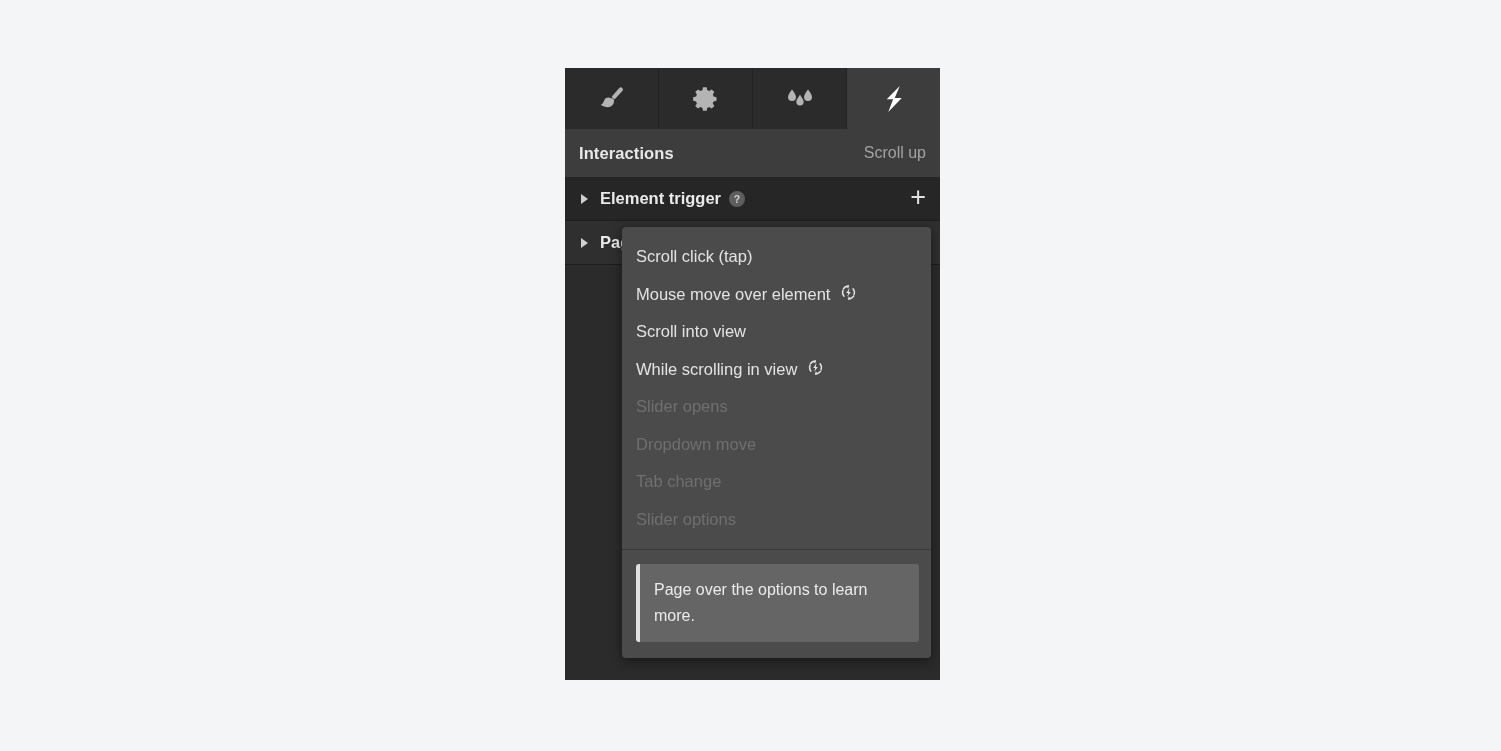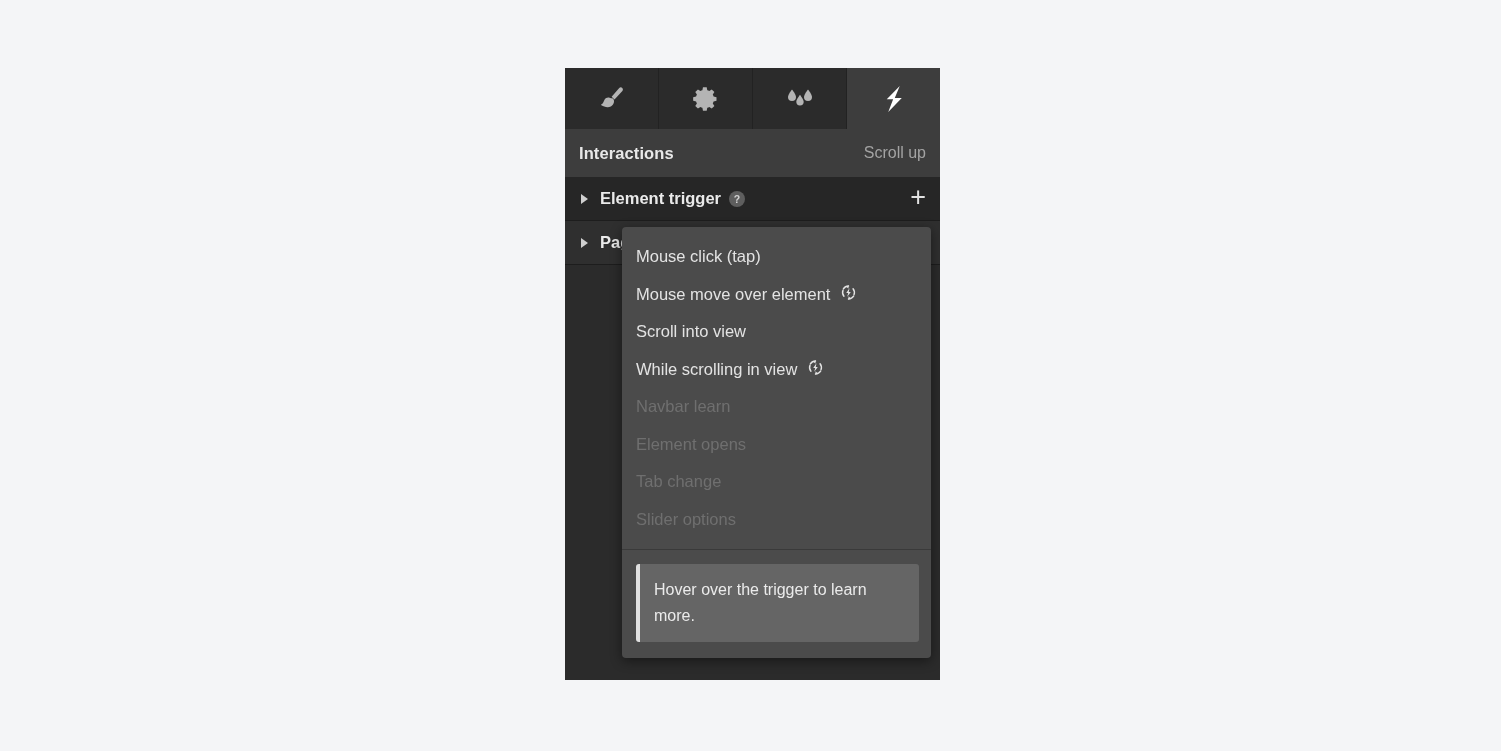--- a/index.html
+++ b/index.html
@@ -252,21 +252,21 @@
       <span class="row-label">Page trigger</span>
     </div>
 
   </div>
 
   <div class="dropdown">
 
     <div class="menu-list">
 
       <div class="menu-item">
-        <span>Mouse click (tap)</span>
+        <span>Scroll click (tap)</span>
       </div>
 
 
       <div class="menu-item">
         <span>Mouse move over element</span>
         <span class="loop-icon">
           <svg width="19" height="19" viewBox="0 0 20 20" aria-hidden="true">
             <path d="M4.6 6.2A6.6 6.6 0 0110 3.2" fill="none" stroke="#e3e3e3" stroke-width="1.5" stroke-linecap="round"></path>
             <path d="M15.4 13.8A6.6 6.6 0 0110 16.8" fill="none" stroke="#e3e3e3" stroke-width="1.5" stroke-linecap="round"></path>
             <path d="M4.2 7.6A6.6 6.6 0 005.2 14" fill="none" stroke="#e3e3e3" stroke-width="1.5" stroke-linecap="round"></path>
@@ -291,38 +291,38 @@
             <path d="M4.2 7.6A6.6 6.6 0 005.2 14" fill="none" stroke="#e3e3e3" stroke-width="1.5" stroke-linecap="round"></path>
             <path d="M15.8 12.4A6.6 6.6 0 0014.8 6" fill="none" stroke="#e3e3e3" stroke-width="1.5" stroke-linecap="round"></path>
             <path d="M10 2.1l-2 2 2 1.9z" fill="#e3e3e3"></path>
             <path d="M10 17.9l2-2-2-1.9z" fill="#e3e3e3"></path>
             <path d="M11 5.4L7.6 10.4h2.1l-1 4.2L12.4 9.6h-2.1l.7-4.2z" fill="#e3e3e3"></path>
           </svg>
         </span>
       </div>
 
       <div class="menu-item disabled">
-        <span>Navbar learn</span>
+        <span>Slider opens</span>
       </div>
 
       <div class="menu-item disabled">
-        <span>Element opens</span>
+        <span>Dropdown move</span>
       </div>
 
       <div class="menu-item disabled">
         <span>Tab change</span>
       </div>
 
       <div class="menu-item disabled">
         <span>Slider options</span>
       </div>
 
     </div>
 
     <div class="menu-sep"></div>
 
     <div class="hint-wrap">
-      <div class="hint">Hover over the trigger to learn more.</div>
+      <div class="hint">Page over the options to learn more.</div>
     </div>
 
   </div>
 
 </div>
 
 </body></html>

